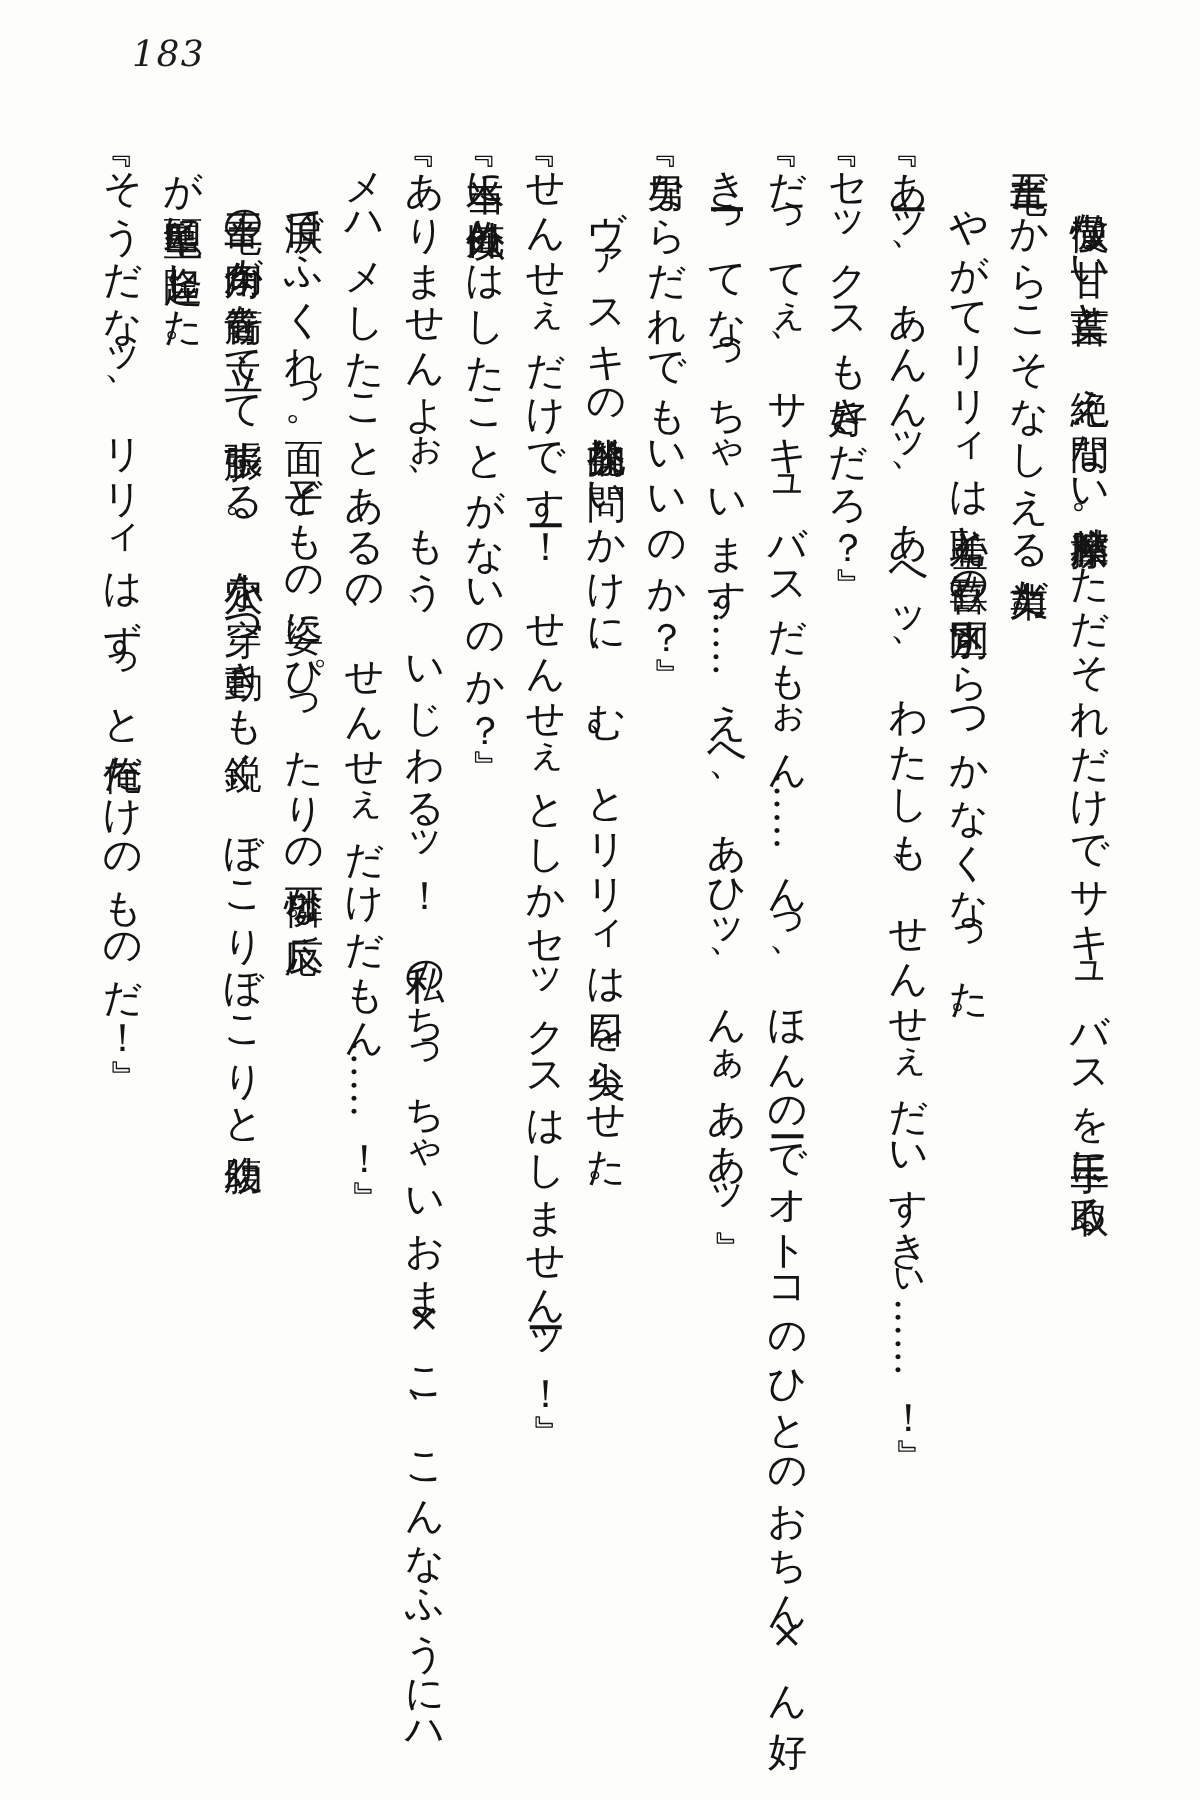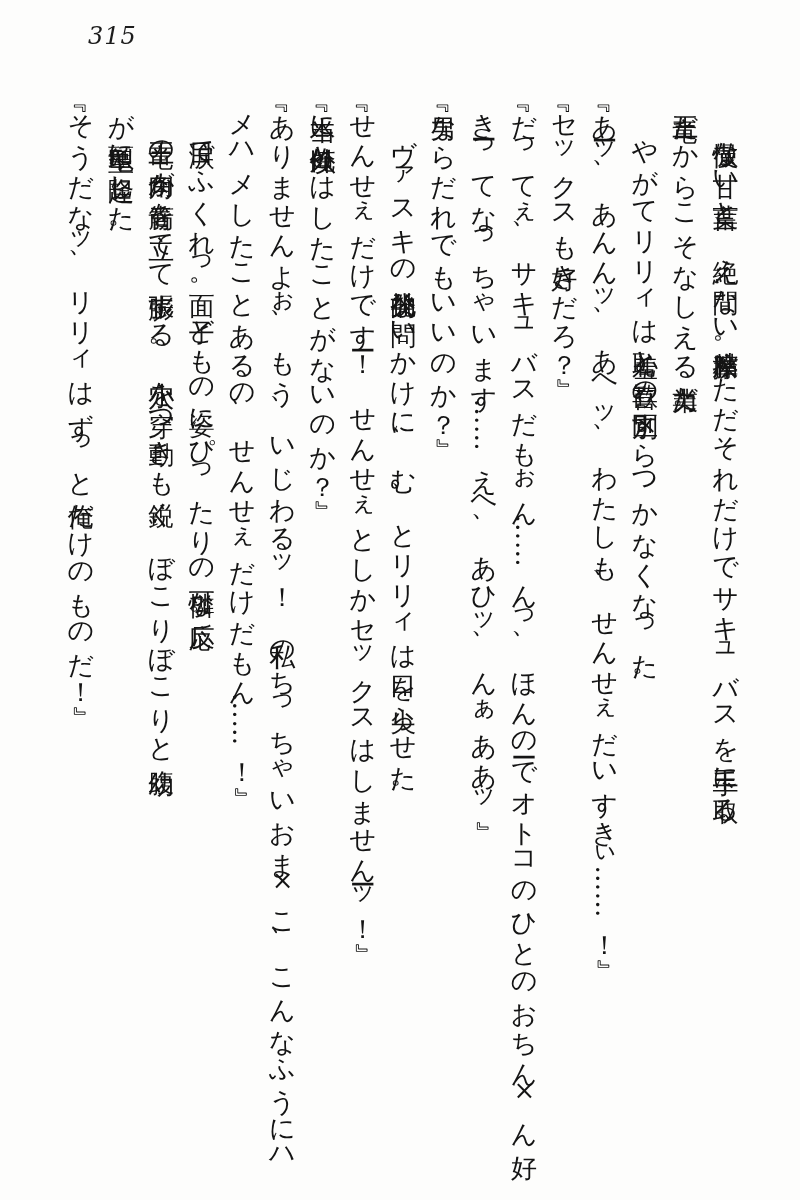--- a/index.html
+++ b/index.html
@@ -44,21 +44,21 @@
     padding: 0;
     white-space: nowrap;
   }
   .body-text p.line.indent {
     text-indent: 1em;
   }
 </style>
 </head>
 <body style="background: rgb(253, 253, 252);">
 
-<div class="page-number">315</div>
+<div class="page-number">183</div>
 
 <div class="body-text" style="color: rgb(20, 20, 20);">
     <p class="line indent">傲慢な甘い言葉と、絶え間ない粘膜摩擦。ただそれだけでサキュバスを手玉に取る。</p>
     <p class="line">竜王だからこそなしえる力業だ。</p>
     <p class="line indent">やがてリリィは羞恥と歓喜の区別すらつかなくなった。</p>
     <p class="line">『あーッ、あんんッ、あへッ、わたしも、せんせぇだいすきぃ……！』</p>
     <p class="line">『セックスも好きだろ？』</p>
     <p class="line">『だってぇ、サキュバスだもぉん……んっ、ほんのーでオトコのひとのおちん×ん好</p>
     <p class="line">きーってなっちゃいます……えへ、あひッ、んぁああッ』</p>
     <p class="line">『男ならだれでもいいのか？』</p>

